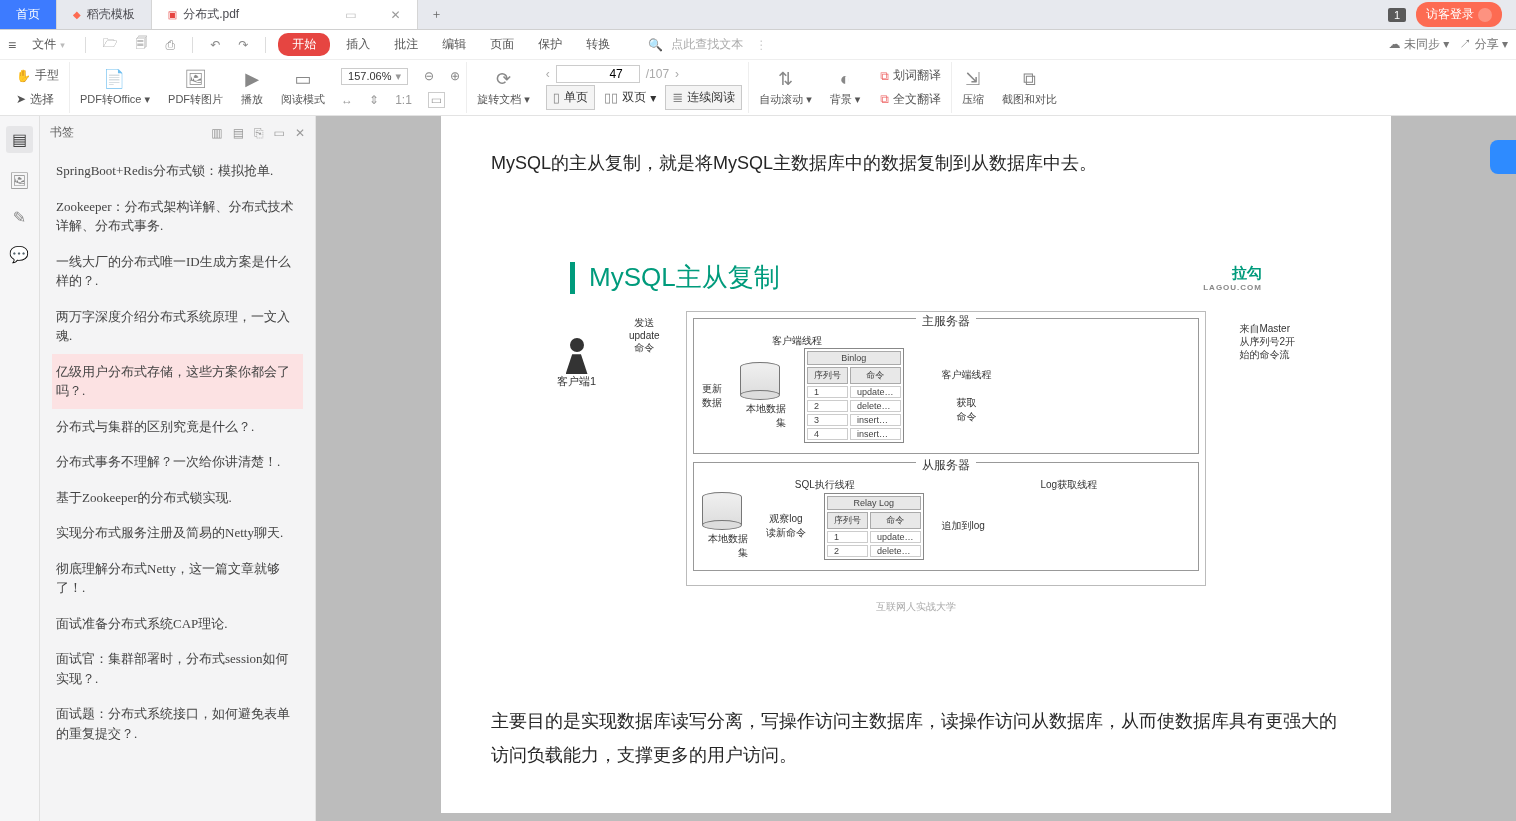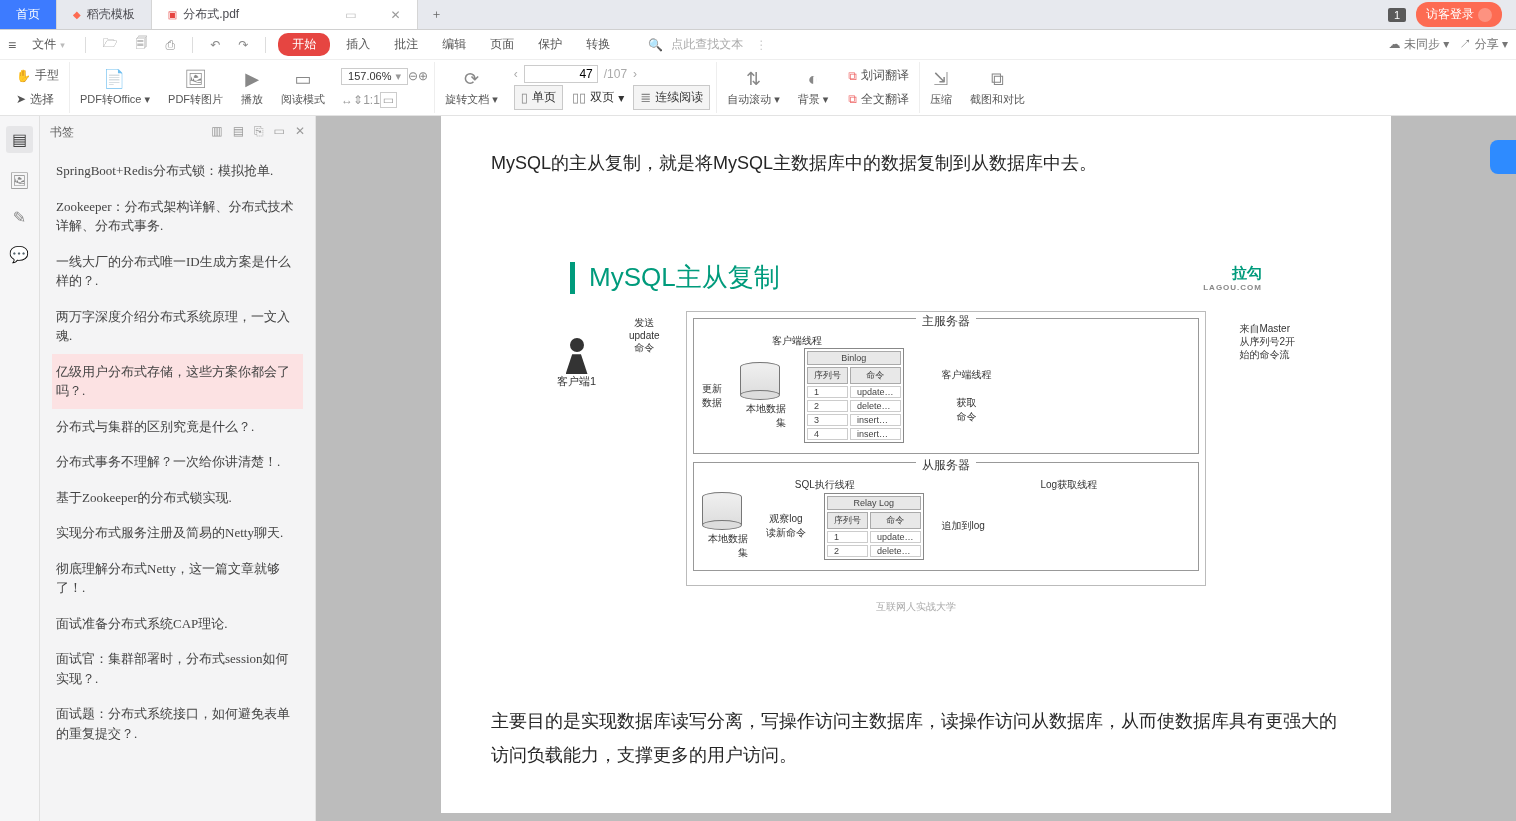--- a/index.html
+++ b/index.html
@@ -28,38 +28,38 @@
 .menubar .right { margin-left:auto; display:flex; gap:10px; color:#777; align-items:center; }
 .search-lbl { color:#aaa; }
 
 
 .ribbon { display:flex; align-items:stretch; height:56px; background:#fff; border-bottom:1px solid #e3e3e3; padding:2px 6px; gap:2px; }
 .rgroup { display:flex; flex-direction:column; justify-content:space-around; padding:2px 6px; border-right:1px solid #eee; }
 .rgroup .btn { display:flex; align-items:center; gap:4px; color:#555; padding:2px 4px; cursor:pointer; font-size:12px;}
 .bigbtn { display:flex; flex-direction:column; align-items:center; justify-content:center; padding:2px 8px; color:#555; gap:2px; cursor:pointer;}
 .bigbtn .bi { font-size:18px; color:#888; }
 .bigbtn .lbl { font-size:11px; }
-.zoom-row { display:flex; align-items:center; gap:0; }
+.zoom-row { display:flex; align-items:center; gap:16px; }
 .zoom-box { border:1px solid #ccc; padding:1px 6px; font-size:11px; display:flex; align-items:center; gap:4px; }
 .mini { font-size:11px; color:#999; }
 .page-row { display:flex; align-items:center; gap:6px; }
-.page-in { border:1px solid #ccc; width:74px; text-align:right; padding:1px 4px; font-size:12px; }
+.page-in { border:1px solid #ccc; width:84px; text-align:right; padding:1px 16px; font-size:12px; }
 .page-tot { color:#aaa; }
 .ribbtn { display:flex; align-items:center; gap:4px; padding:3px 6px; border:1px solid transparent; cursor:pointer; font-size:12px;}
 .ribbtn .ri { font-size:13px; color:#888; }
 .ribbtn.sel { border:1px solid #c9c9c9; background:#f4f4f4; }
 
 
 .main { display:flex; height:calc(821px - 30px - 30px - 56px); }
 .leftstrip { width:40px; background:#f6f6f7; border-right:1px solid #e0e0e0; display:flex; flex-direction:column; align-items:center; padding-top:10px; gap:18px; }
 .leftstrip .li { color:#888; font-size:16px; cursor:pointer; }
 .leftstrip .li.active { color:#444; background:#e6e6e8; padding:4px 6px; border-radius:3px;}
 
 .sidebar { width:276px; background:#f4f4f5; border-right:1px solid #e3e3e3; display:flex; flex-direction:column; }
-.side-head { display:flex; padding:8px 10px; gap:10px; color:#666; }
+.side-head { display:flex; align-items:center; padding:8px 10px; gap:10px; color:#666; }
 .side-head .title { flex:1; }
 .side-head .hicon { font-size:12px; color:#999; cursor:pointer; }
 .side-head .close { margin-left:auto; color:#999; cursor:pointer; }
 .bookmarks { overflow:auto; padding:4px 12px 20px 12px; }
 .bm { padding:8px 4px; font-size:13px; color:#444; line-height:1.5; cursor:pointer; font-family:"SimSun",serif;}
 .bm.hl { background:#fce2e3; }
 
 .viewer { flex:1; background:#bcbcbc; overflow:auto; position:relative; padding:0 0 30px 0;}
 .page { width:950px; margin:0 auto; background:#fff; padding:30px 50px 40px 50px; }
 .para { font-size:18px; color:#262626; line-height:1.9; font-weight:500; }

